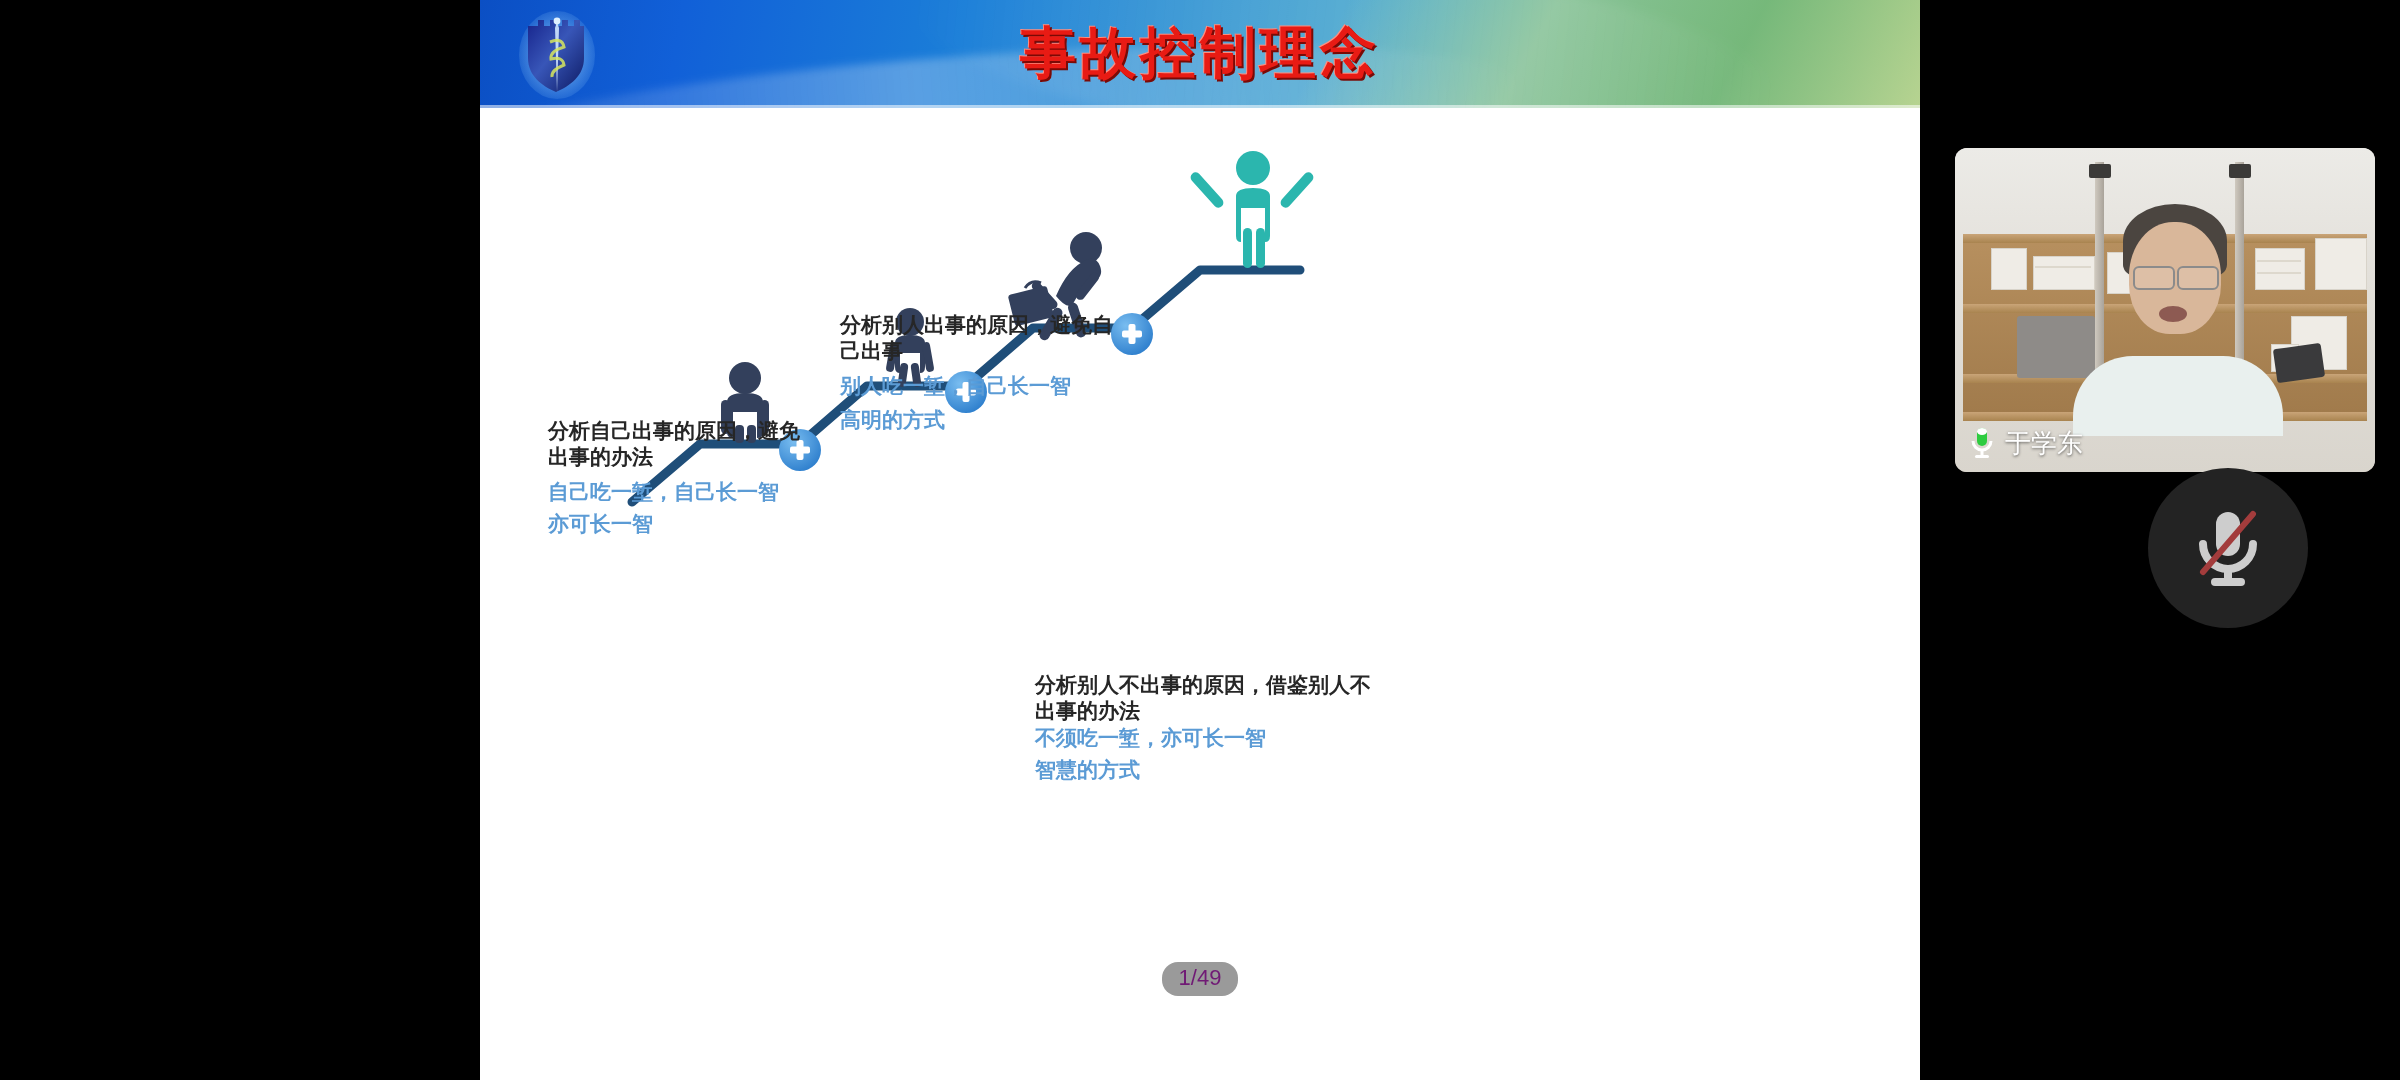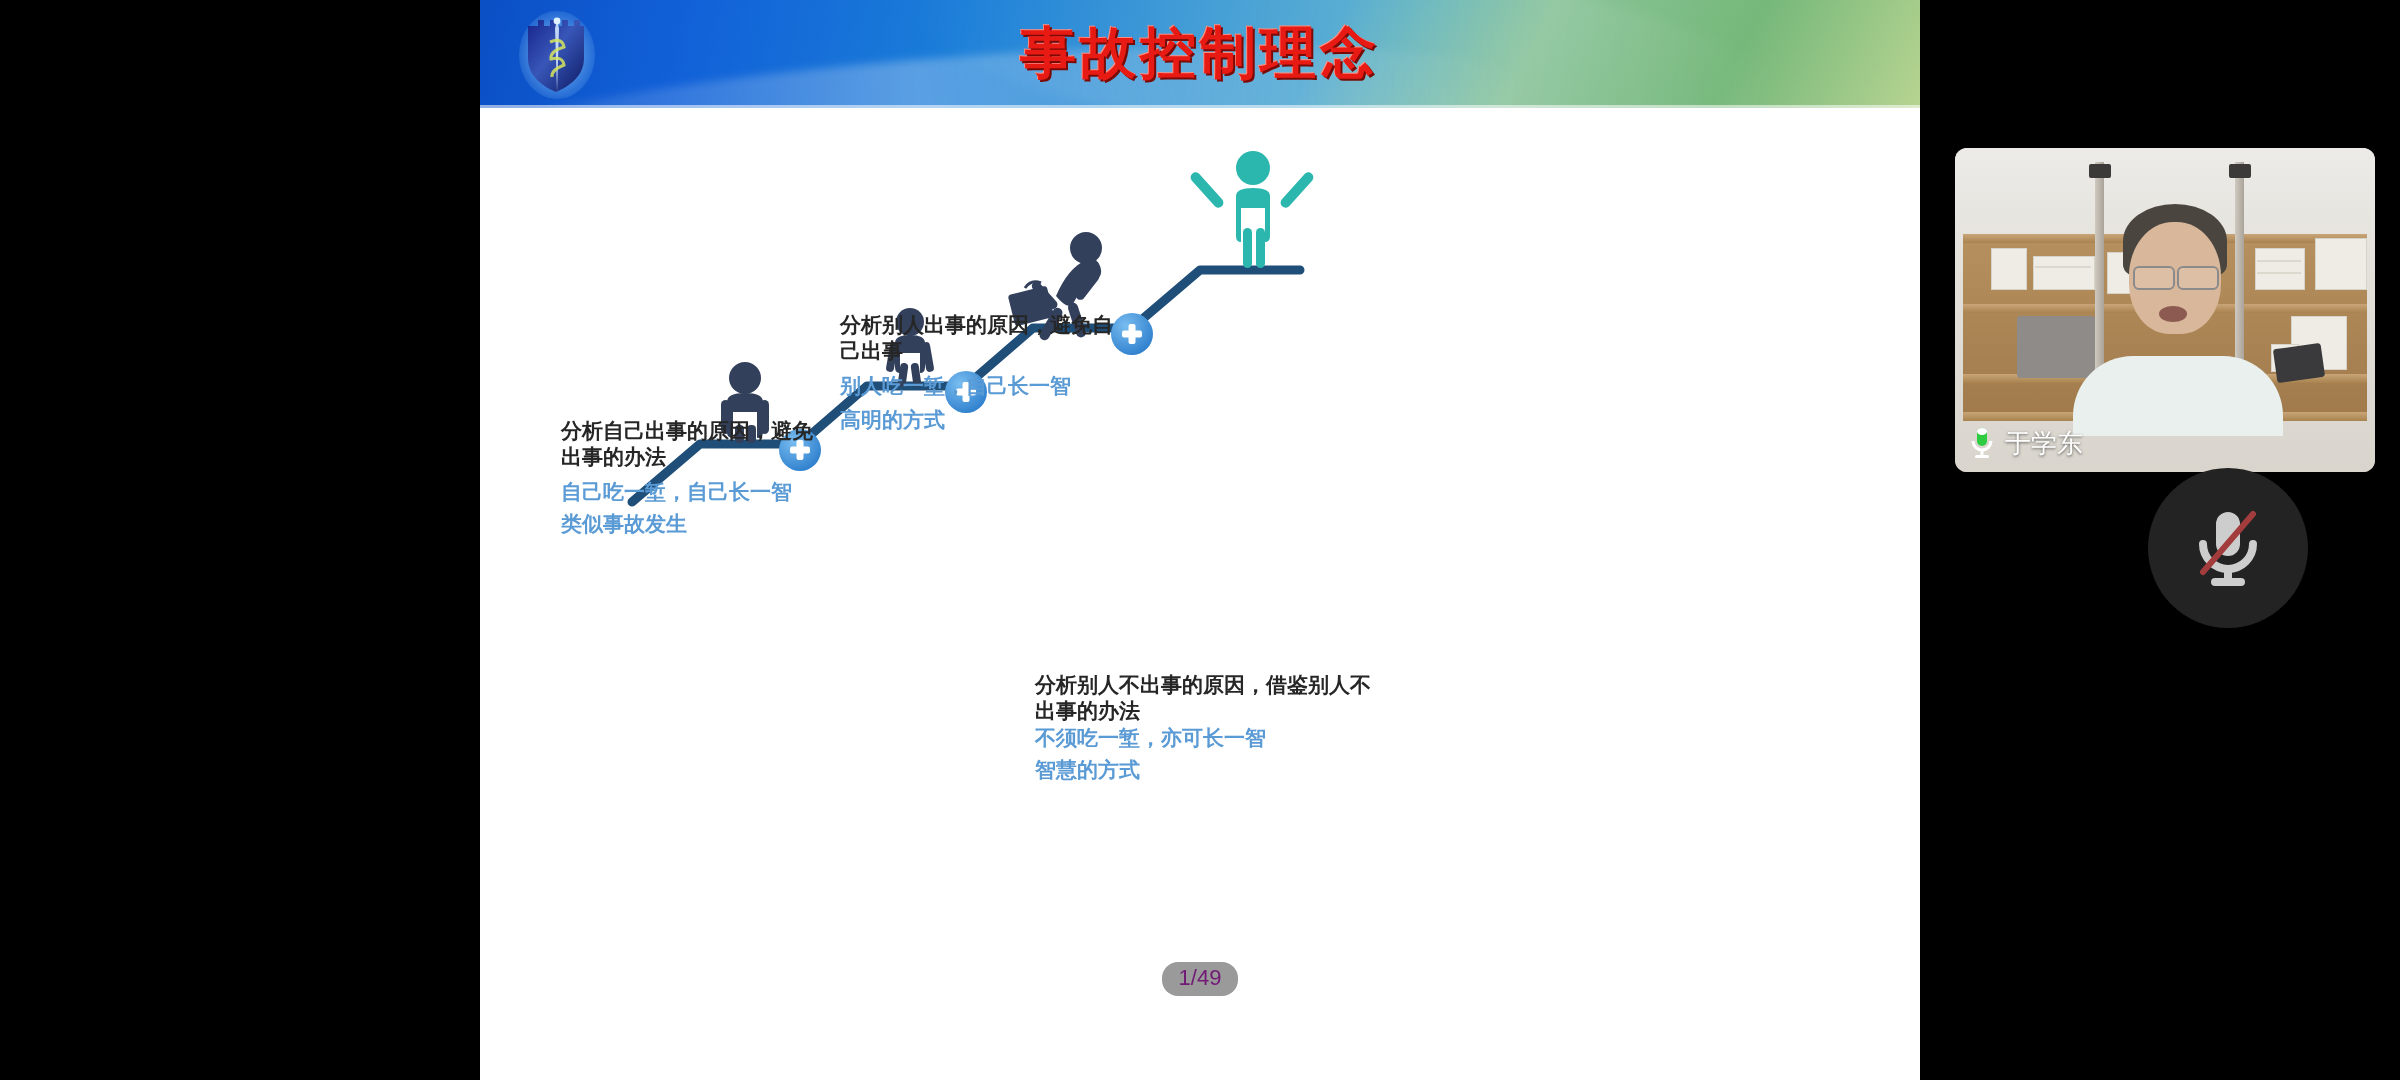--- a/index.html
+++ b/index.html
@@ -29,21 +29,21 @@
          text-shadow:2px 2px 0 #7a0a06, -1px -1px 0 #ff8d7f;
          font-family:"DejaVu Sans","Liberation Sans",sans-serif;}
 
   .blk{position:absolute;}
   .blk .dark{color:#262626;font-size:21px;font-weight:bold;line-height:1.26;
              font-family:"DejaVu Sans","Liberation Sans",sans-serif;}
   .blk .blue{color:#5b9bd5;font-size:21px;font-weight:bold;line-height:1.26;
              font-family:"DejaVu Sans","Liberation Sans",sans-serif;}
   .r{text-align:left;}
 
-  #blk1{left:81px;top:418px;width:300px;}
+  #blk1{left:68px;top:418px;width:300px;}
   #blk2{left:360px;top:312px;width:310px;}
   #blk3{left:555px;top:672px;width:390px;}
 
   #art{position:absolute;left:0;top:120px;width:1440px;height:560px;}
 
   #pagepill{position:absolute;left:50%;top:962px;transform:translateX(-50%);
             background:#9a9a9a;color:#701a75;font-size:22px;border-radius:16px;
             padding:5px 16px 7px;line-height:1;min-width:44px;text-align:center;
             font-family:"Liberation Sans",sans-serif;}
 
@@ -170,21 +170,21 @@
         <rect x="812" y="48" width="10" height="44" rx="5" transform="rotate(42 817 70)"></rect>
         <rect x="763" y="108" width="9" height="40" rx="4.5"></rect>
         <rect x="776" y="108" width="9" height="40" rx="4.5"></rect>
       </g>
     </svg>
 
     <div class="blk" id="blk1">
       <div class="dark">分析自己出事的原因，避免</div>
       <div class="dark">出事的办法</div>
       <div class="blue r" style="margin-top:8px">自己吃一堑，自己长一智</div>
-      <div class="blue r" style="margin-top:6px">类似事故发生</div>
+      <div class="blue r" style="margin-top:6px">亦可长一智</div>
     </div>
 
     <div class="blk" id="blk2">
       <div class="dark">分析别人出事的原因，避免自</div>
       <div class="dark">己出事</div>
       <div class="blue r" style="margin-top:8px">别人吃一堑，自己长一智</div>
       <div class="blue r" style="margin-top:8px">高明的方式</div>
     </div>
 
     <div class="blk" id="blk3">

